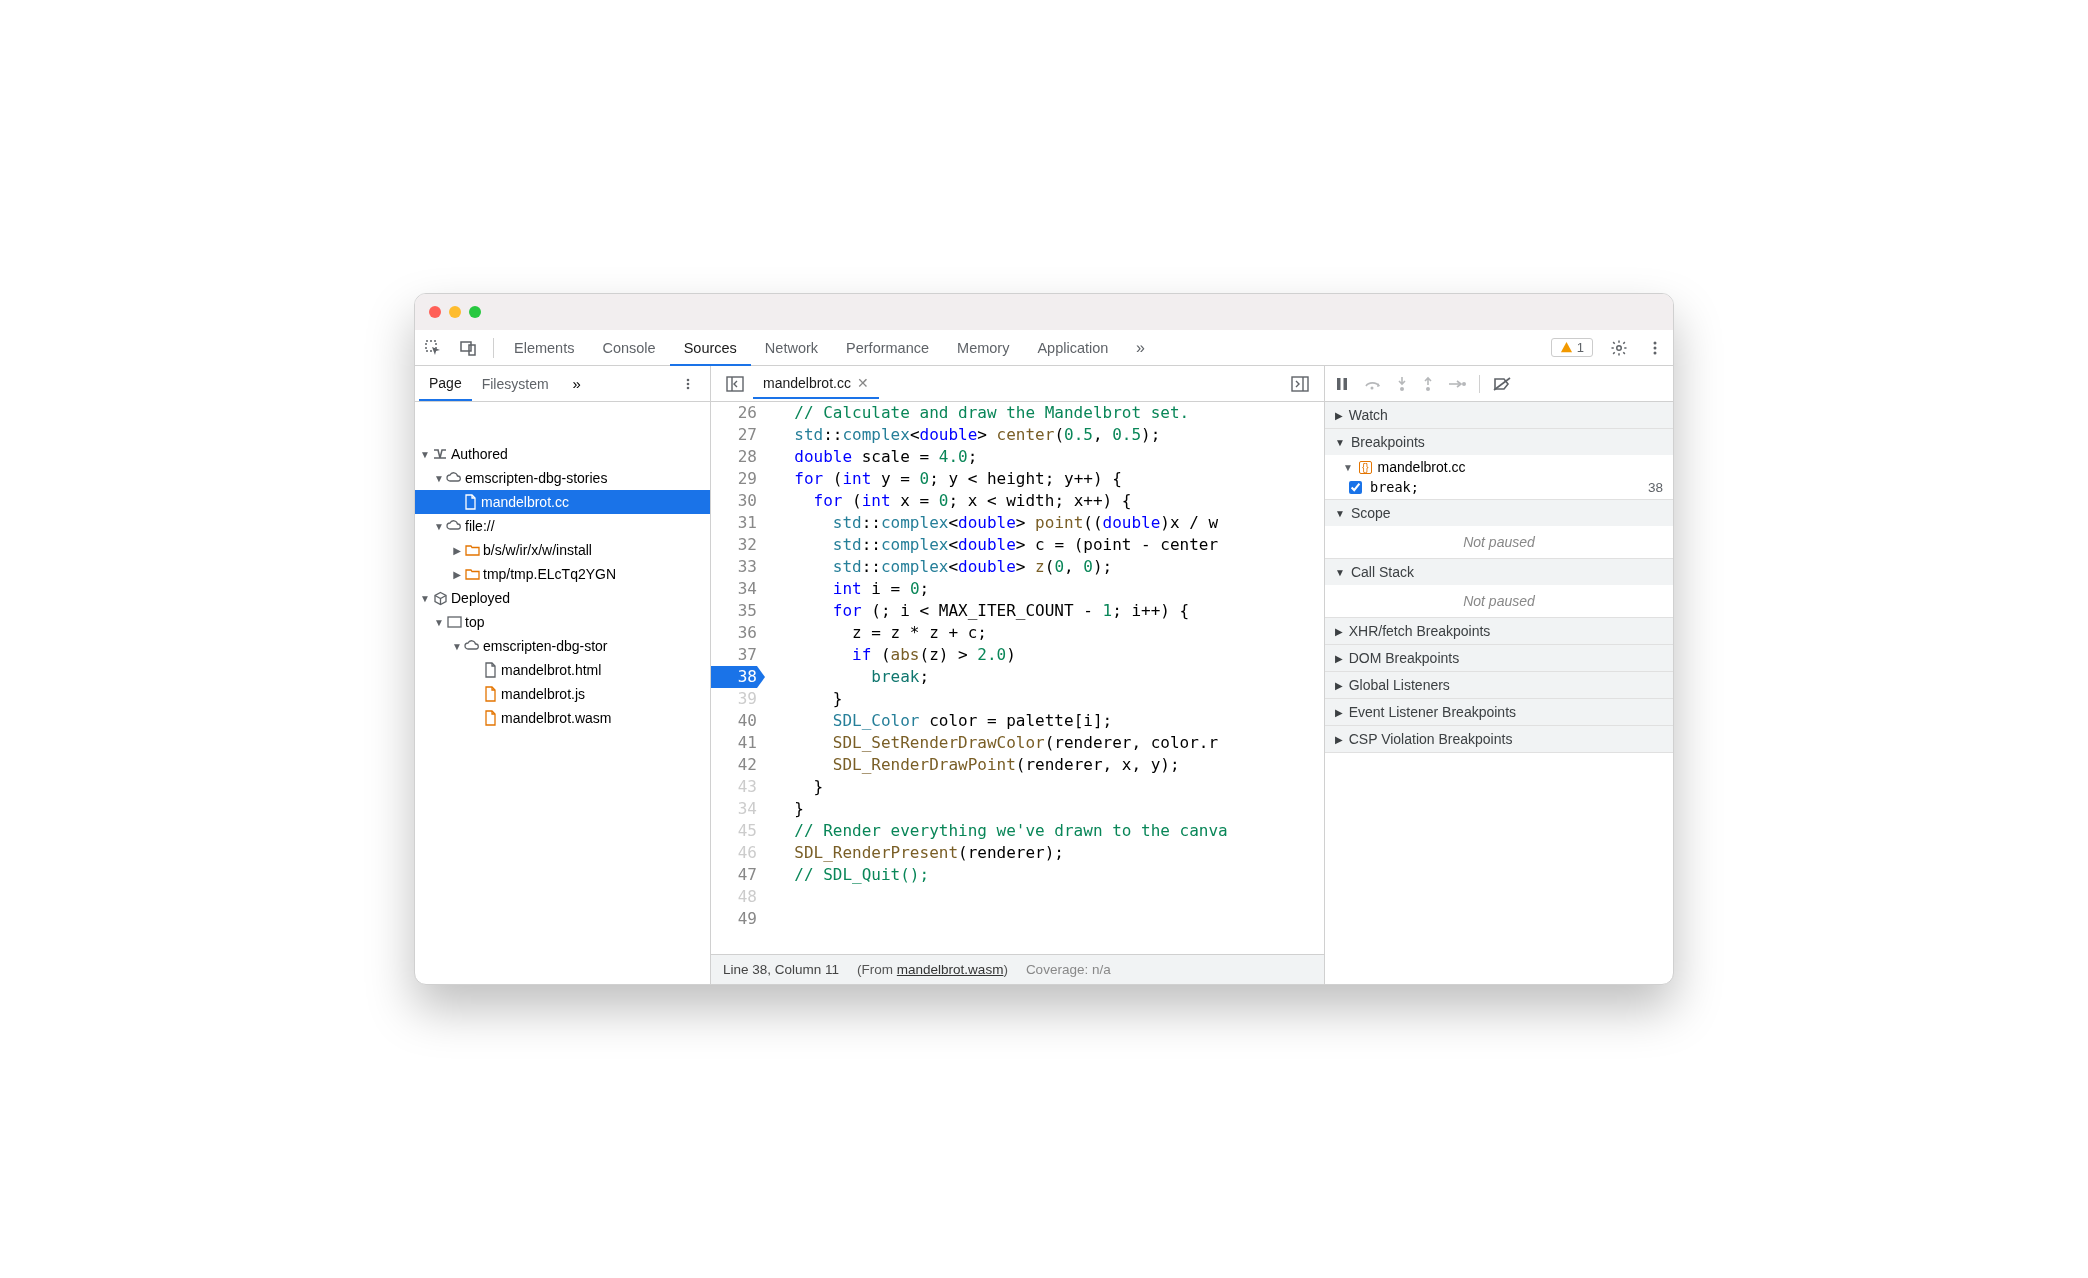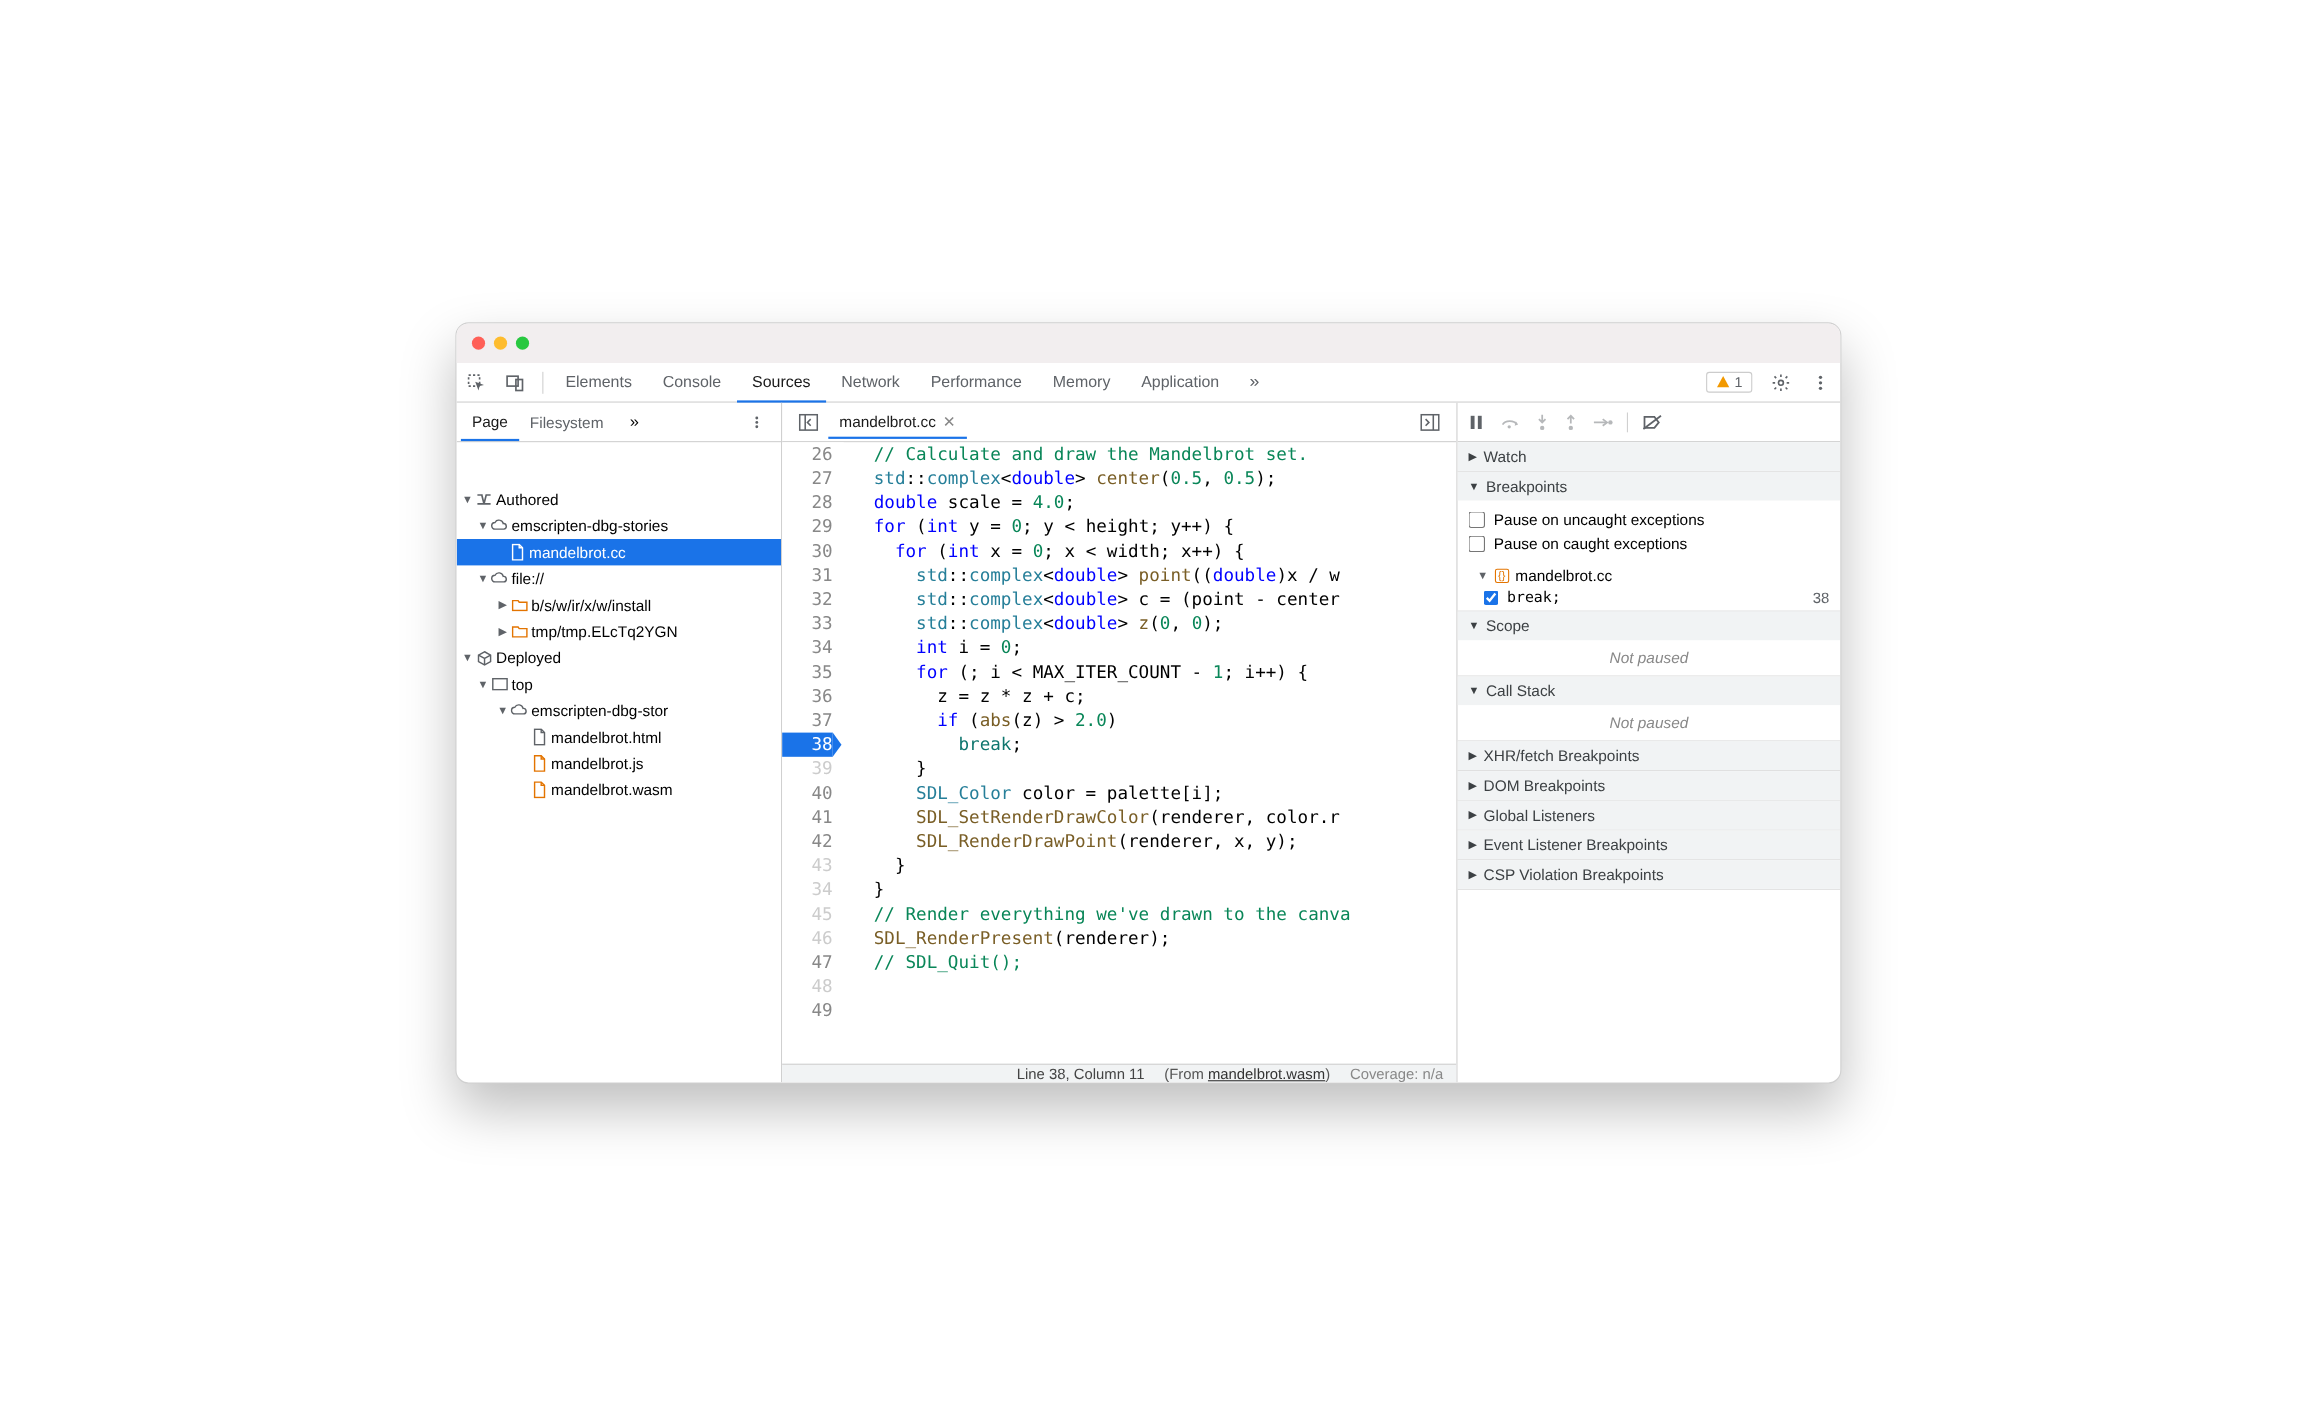--- a/index.html
+++ b/index.html
@@ -29,21 +29,21 @@
 .editor { flex:1; display:flex; flex-direction:column; border-right:1px solid #d0d0d0; overflow:hidden; }
 .filetabs { height:36px; border-bottom:1px solid #d0d0d0; display:flex; align-items:center; padding:0 6px; color:#5f6368; font-size:14px; }
 .ft { padding:6px 10px; color:#1a1a1a; border-bottom:2px solid #1a73e8; display:flex; gap:6px; align-items:center; cursor:pointer; }
 .code { flex:1; display:flex; overflow:auto; font-family:Menlo,Consolas,monospace; font-size:16px; line-height:22px; }
 .gutter { width:56px; text-align:right; color:#888; background:#fff; padding:0 10px 0 0; user-select:none; }
 .gutter .bp { background:#1a73e8; color:#fff; position:relative; }
 .gutter .bp::after{content:"";position:absolute;right:-8px;top:0;border:11px solid transparent;border-left:8px solid #1a73e8;border-right:0;}
 .gutter .gray{color:#ccc}
 .src { flex:1; padding:0 8px; white-space:pre; overflow:hidden; }
 .c-cm{color:#098658}.c-kw{color:#0000ff}.c-ty{color:#267f99}.c-fn{color:#795e26}.c-nm{color:#098658}.c-st{color:#0f766e}
-.statusbar { height:17px; border-top:1px solid #d0d0d0; background:#f1f3f4; display:flex; align-items:center; padding:0 12px; font-size:13.5px; color:#444; gap:18px;justify-content:flex-end; }
+.statusbar { height:30px; border-top:1px solid #d0d0d0; background:#f1f3f4; display:flex; align-items:center; padding:0 12px; font-size:13.5px; color:#444; gap:18px; }
 .statusbar .from{color:#555}
 .statusbar u{color:#333}
 .statusbar .cov{color:#888}
 .debug { width:348px; display:flex; flex-direction:column; font-size:14px; overflow:auto; }
 .dbgtb { height:36px; border-bottom:1px solid #d0d0d0; display:flex; align-items:center; padding:0 8px; gap:12px; color:#5f6368; }
 .sect { border-bottom:1px solid #e0e0e0; }
 .secthdr { background:#f1f3f4; padding:5px 10px; display:flex; align-items:center; gap:6px; cursor:pointer; color:#3c4043; }
 .sectbody { padding:6px 10px; }
 .chk { display:flex; align-items:center; gap:8px; padding:3px 0; cursor:pointer; }
 .chk input { width:15px; height:15px; }
@@ -337,30 +337,20 @@
           <div class="secthdr">
             <span style="font-size:10px">▶</span>
             <span>Watch</span>
           </div>
         </div>
       <div class="sect">
         <div class="secthdr">
             <span style="font-size:10px">▼</span>
             <span>Breakpoints</span>
           </div>
-        <div class="sectbody">
-          <div class="chk">
-              <input type="checkbox" style="">
-              <span>Pause on uncaught exceptions</span>
-            </div>
-          <div class="chk">
-              <input type="checkbox" style="">
-              <span>Pause on caught exceptions</span>
-            </div>
-        </div>
         <div class="bpfile">
             <span style="font-size:10px;color:#5f6368">▼</span>
             <span style="border:1px solid #e37400;color:#e37400;font-size:10px;padding:0 2px;border-radius:2px">{}</span>
             <span>mandelbrot.cc</span>
           </div>
         <div class="bpitem">
             <input type="checkbox" checked="" style="accent-color: rgb(26, 115, 232);">
             <span>break;</span>
             <span class="ln">38</span>
           </div>

